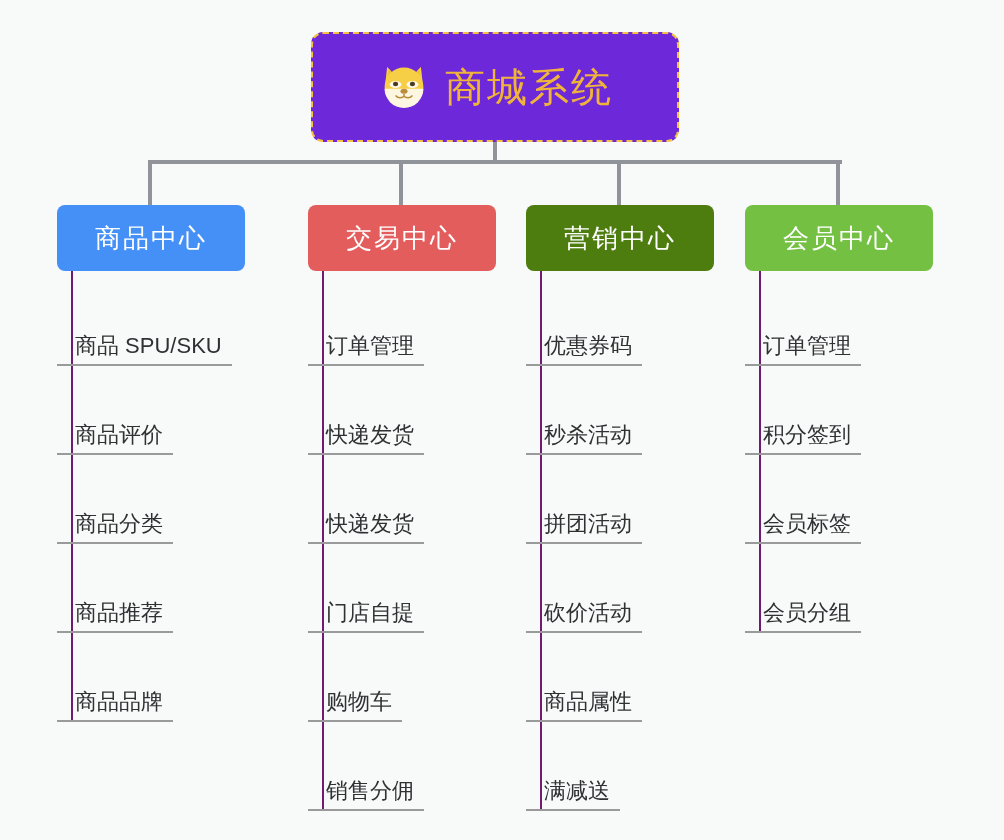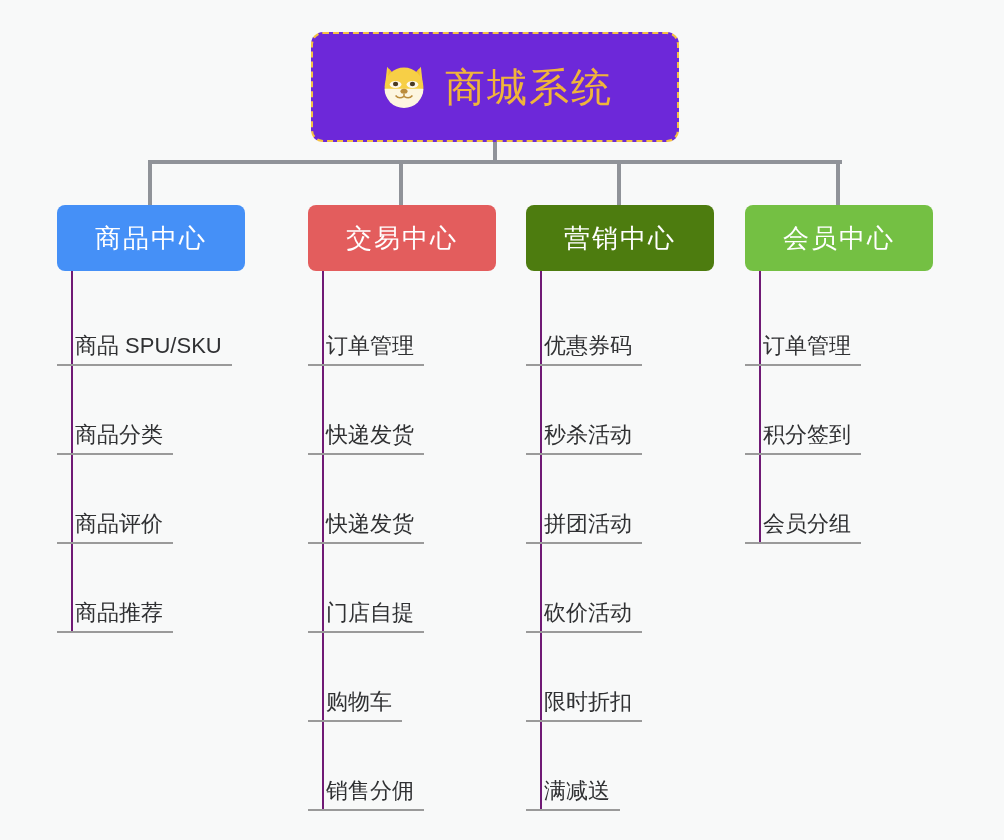--- a/index.html
+++ b/index.html
@@ -162,27 +162,30 @@
 
   <div class="column col-1">
     <div class="cat-box" style="background: rgb(69, 144, 247);">
       <span class="cat-label">商品中心</span>
     </div>
     <div class="leaf-list">
       <div class="leaf-item">
           <span class="leaf-text">商品 SPU/SKU</span>
         </div>
       <div class="leaf-item">
+          <span class="leaf-text">商品评价</span>
+        </div>
+      <div class="leaf-item">
           <span class="leaf-text">商品分类</span>
         </div>
       <div class="leaf-item">
-          <span class="leaf-text">商品评价</span>
-        </div>
-      <div class="leaf-item">
           <span class="leaf-text">商品推荐</span>
+        </div>
+      <div class="leaf-item">
+          <span class="leaf-text">商品品牌</span>
         </div>
     </div>
   </div>
 
   <div class="column col-2">
     <div class="cat-box" style="background: rgb(227, 93, 93);">
       <span class="cat-label">交易中心</span>
     </div>
     <div class="leaf-list">
       <div class="leaf-item">
@@ -217,38 +220,41 @@
       <div class="leaf-item">
           <span class="leaf-text">秒杀活动</span>
         </div>
       <div class="leaf-item">
           <span class="leaf-text">拼团活动</span>
         </div>
       <div class="leaf-item">
           <span class="leaf-text">砍价活动</span>
         </div>
       <div class="leaf-item">
-          <span class="leaf-text">限时折扣</span>
+          <span class="leaf-text">商品属性</span>
         </div>
       <div class="leaf-item">
           <span class="leaf-text">满减送</span>
         </div>
     </div>
   </div>
 
   <div class="column col-4">
     <div class="cat-box" style="background: rgb(116, 192, 67);">
       <span class="cat-label">会员中心</span>
     </div>
     <div class="leaf-list">
       <div class="leaf-item">
           <span class="leaf-text">订单管理</span>
         </div>
       <div class="leaf-item">
           <span class="leaf-text">积分签到</span>
         </div>
       <div class="leaf-item">
+          <span class="leaf-text">会员标签</span>
+        </div>
+      <div class="leaf-item">
           <span class="leaf-text">会员分组</span>
         </div>
     </div>
   </div>
 
 </div>
 
 </body></html>

